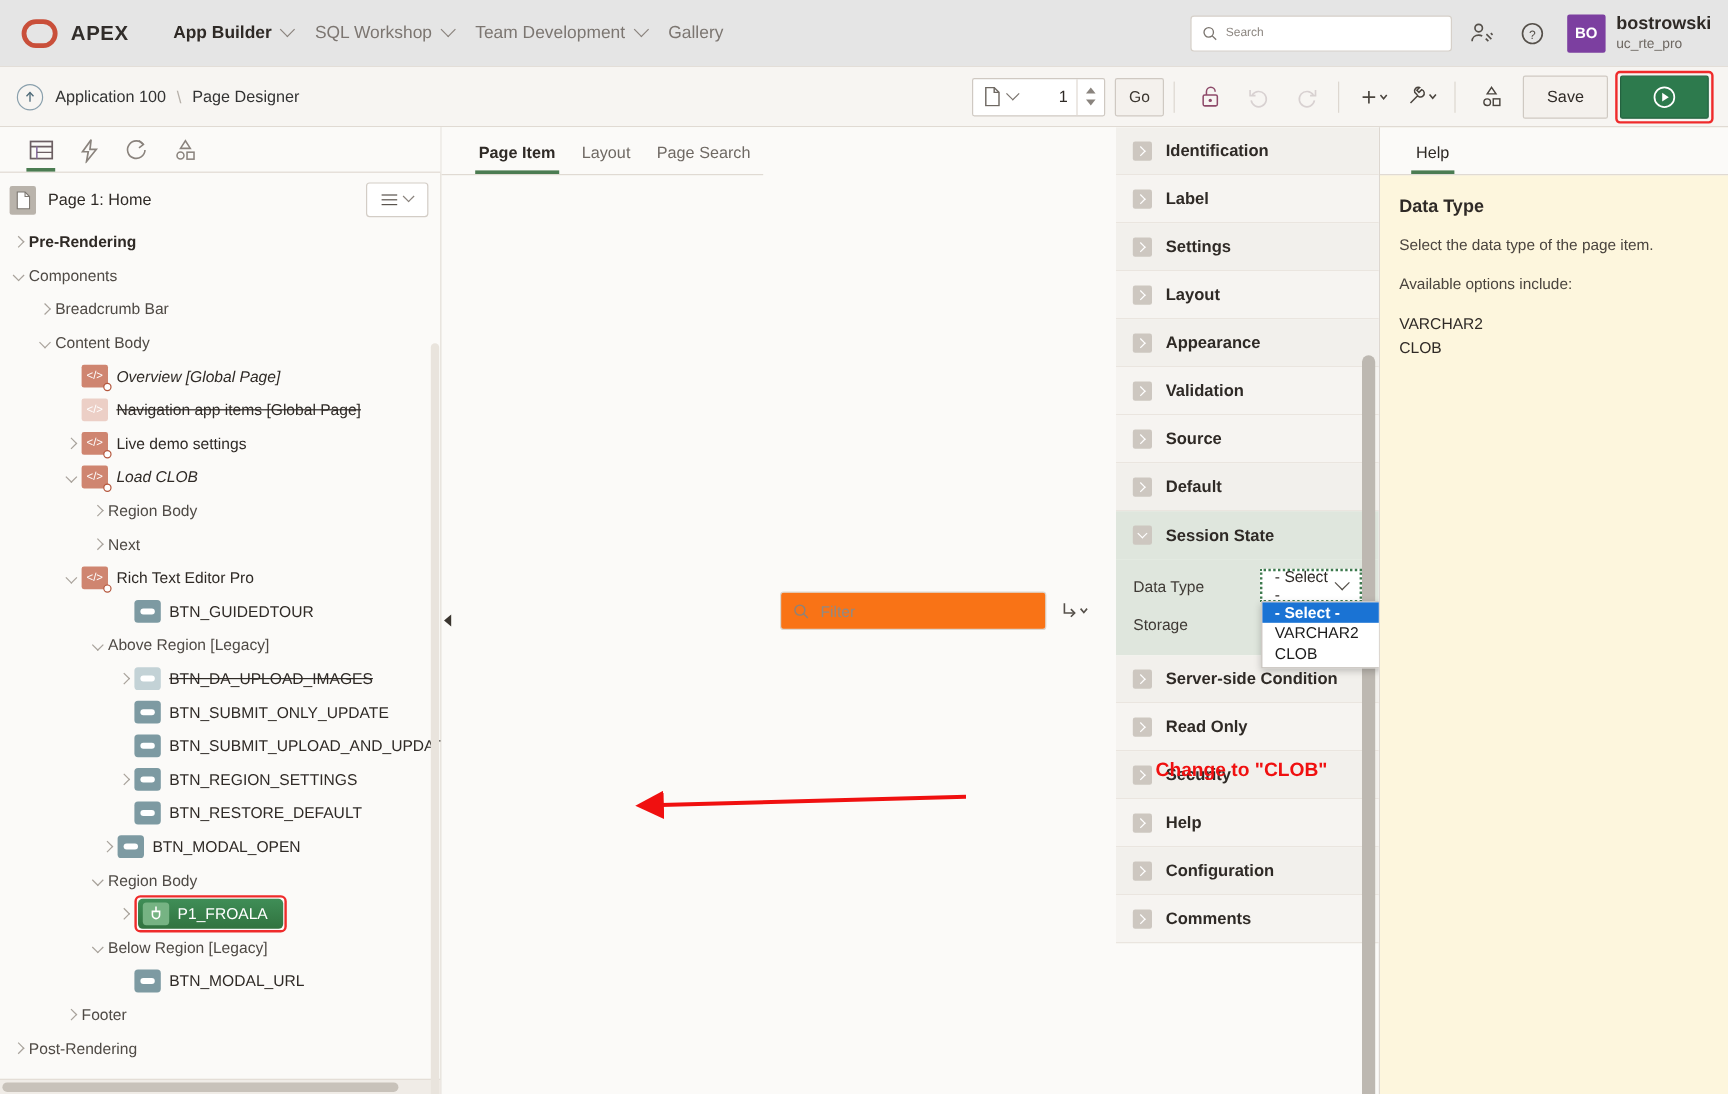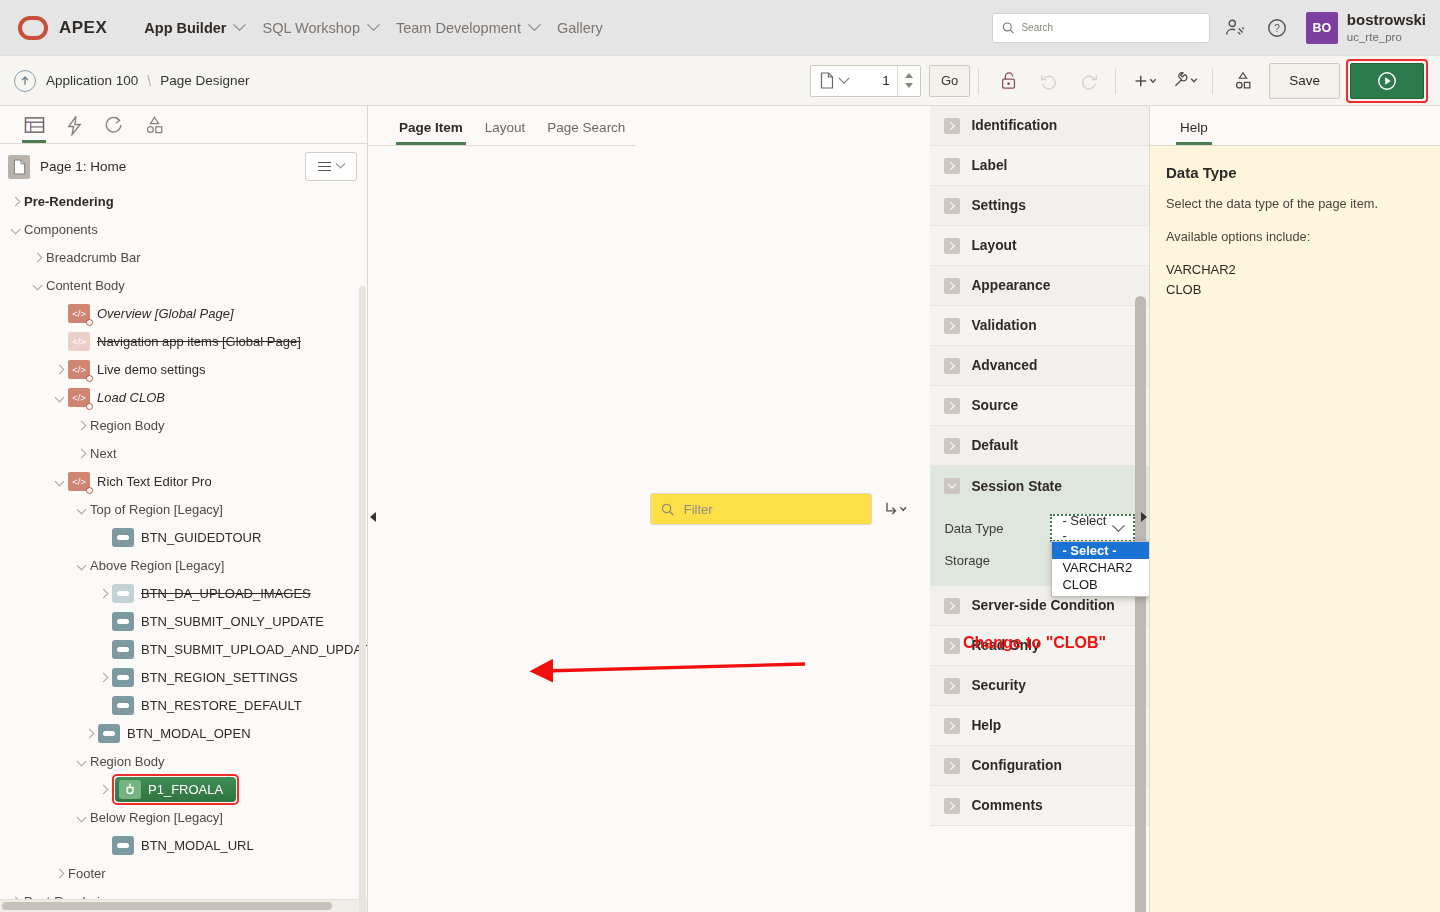--- a/index.html
+++ b/index.html
@@ -259,21 +259,21 @@
     font-size: 13.5px; color: #6f6963; padding: 0 11px 10px 11px;
     cursor: pointer; position: relative;
   }
   .ctab.active { color: #2f2a26; font-weight: bold; }
   .ctab.active::after {
     content: ''; position: absolute; bottom: 0; left: 8px; right: 8px;
     height: 3px; background: #4b7c52;
   }
   .filter-row { display: flex; align-items: center; padding: 10px 14px; }
   .filter-box {
-    flex: 1; height: 32px; background: #fde047; border: 1px solid #ddd7d0;
+    flex: 1; height: 32px; background: #f97316; border: 1px solid #ddd7d0;
     border-radius: 3px; display: flex; align-items: center; padding: 0 10px;
   }
   .filter-box input {
     border: none; outline: none; font-size: 13px; width: 100%;
     font-family: "Liberation Sans", sans-serif; color: #4f4a45; background: transparent;
   }
   .filter-box input::placeholder { color: #908a84; }
   .filter-menu {
     width: 40px; height: 32px; display: flex; align-items: center;
     justify-content: center; cursor: pointer; margin-left: 4px;
@@ -600,26 +600,20 @@
           </span>
           <span class="t-label ">Next</span>
         </div>
         <div class="trow" style="padding-left: 50px;">
           <span class="arr open">
             <i></i>
           </span>
           <span class="code-ico">&lt;/&gt;<span class="dot"></span></span>
           <span class="t-label dark">Rich Text Editor Pro</span>
         </div>
-        <div class="trow" style="padding-left: 72px;">
-          <span class="arr open">
-            <i></i>
-          </span>
-          <span class="t-label ">Top of Region [Legacy]</span>
-        </div>
         <div class="trow" style="padding-left: 94px;">
           <span class="arr none"></span>
           <span class="btn-ico">
             <i></i>
           </span>
           <span class="t-label dark">BTN_GUIDEDTOUR</span>
         </div>
         <div class="trow" style="padding-left: 72px;">
           <span class="arr open">
             <i></i>
@@ -787,26 +781,20 @@
           <span class="pg-arr">
             <i></i>
           </span>
           <span class="pg-title">Appearance</span>
         </div>
         <div class="pgroup alt">
           <span class="pg-arr">
             <i></i>
           </span>
           <span class="pg-title">Validation</span>
-        </div>
-        <div class="pgroup">
-          <span class="pg-arr">
-            <i></i>
-          </span>
-          <span class="pg-title">Advanced</span>
         </div>
         <div class="pgroup alt">
           <span class="pg-arr">
             <i></i>
           </span>
           <span class="pg-title">Source</span>
         </div>
         <div class="pgroup">
           <span class="pg-arr">
             <i></i>

